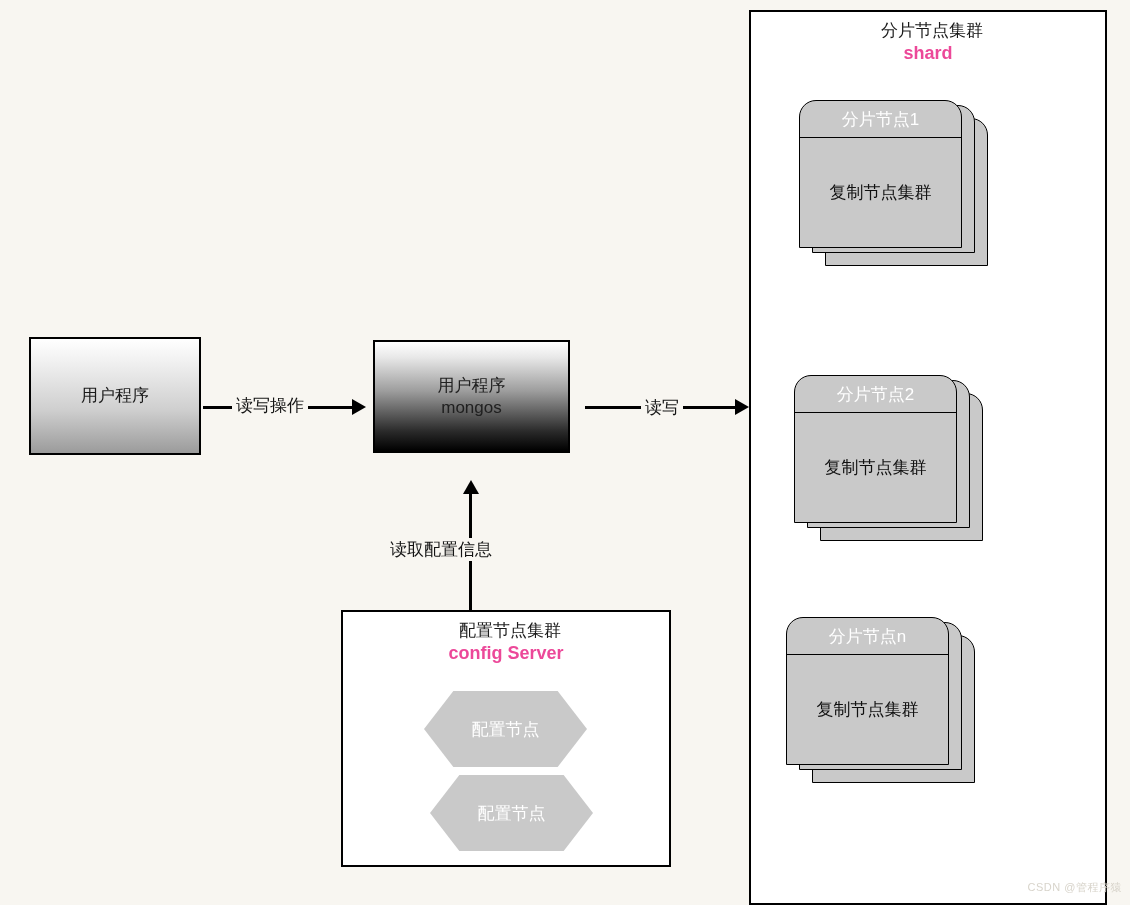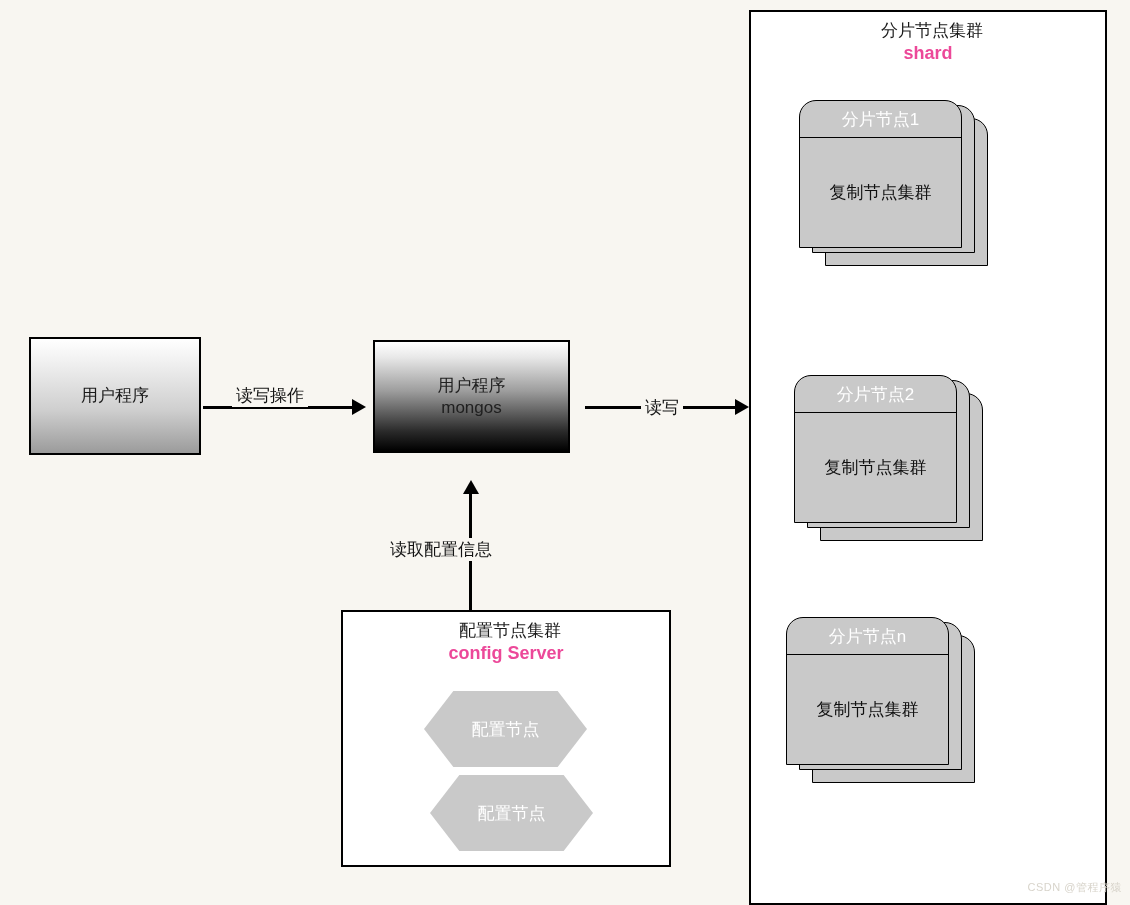--- a/index.html
+++ b/index.html
@@ -140,21 +140,21 @@
 <body>
 
 <div id="canvas">
 
   <div class="abs grad-box box-user">
     <span>用户程序</span>
   </div>
 
   <div class="arrow-h" style="left:203px; top:406px; width:155px;"></div>
   <div class="arrow-head-r" style="left:352px; top:399px;"></div>
-  <div class="arrow-label" style="left:232px; top:384px;">读写操作</div>
+  <div class="arrow-label" style="left:232px; top:394px;">读写操作</div>
 
   <div class="abs grad-box box-mongos">
     <div>
       <span class="lbl">用户程序</span>
       <span class="lbl">mongos</span>
     </div>
   </div>
 
   <div class="arrow-h" style="left:585px; top:406px; width:155px;"></div>
   <div class="arrow-head-r" style="left:735px; top:399px;"></div>

